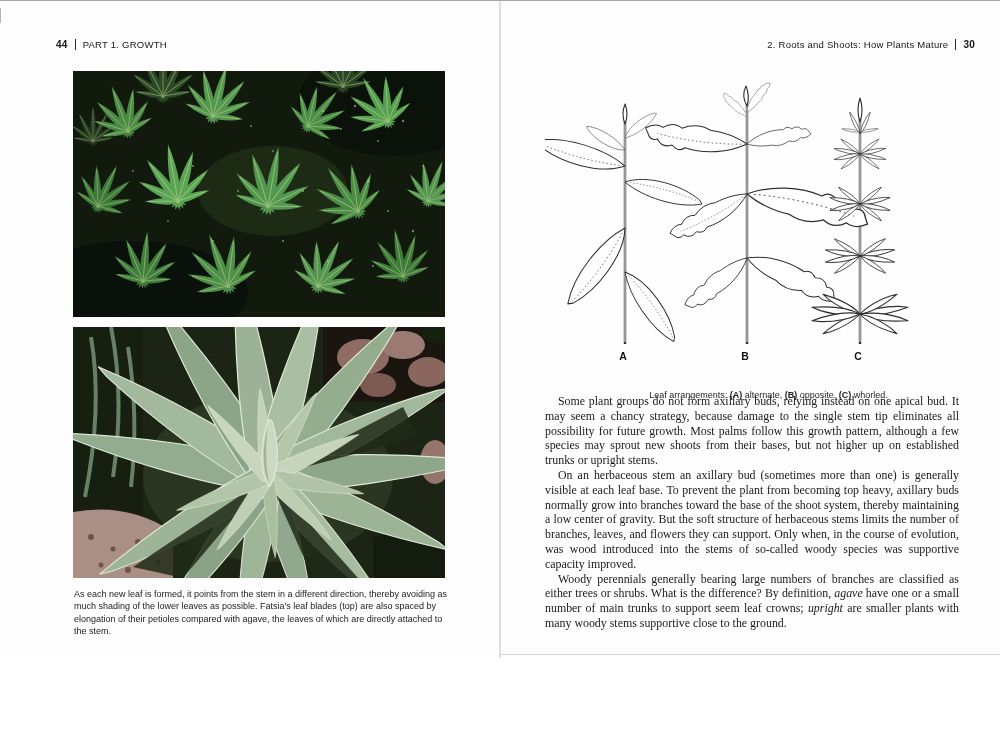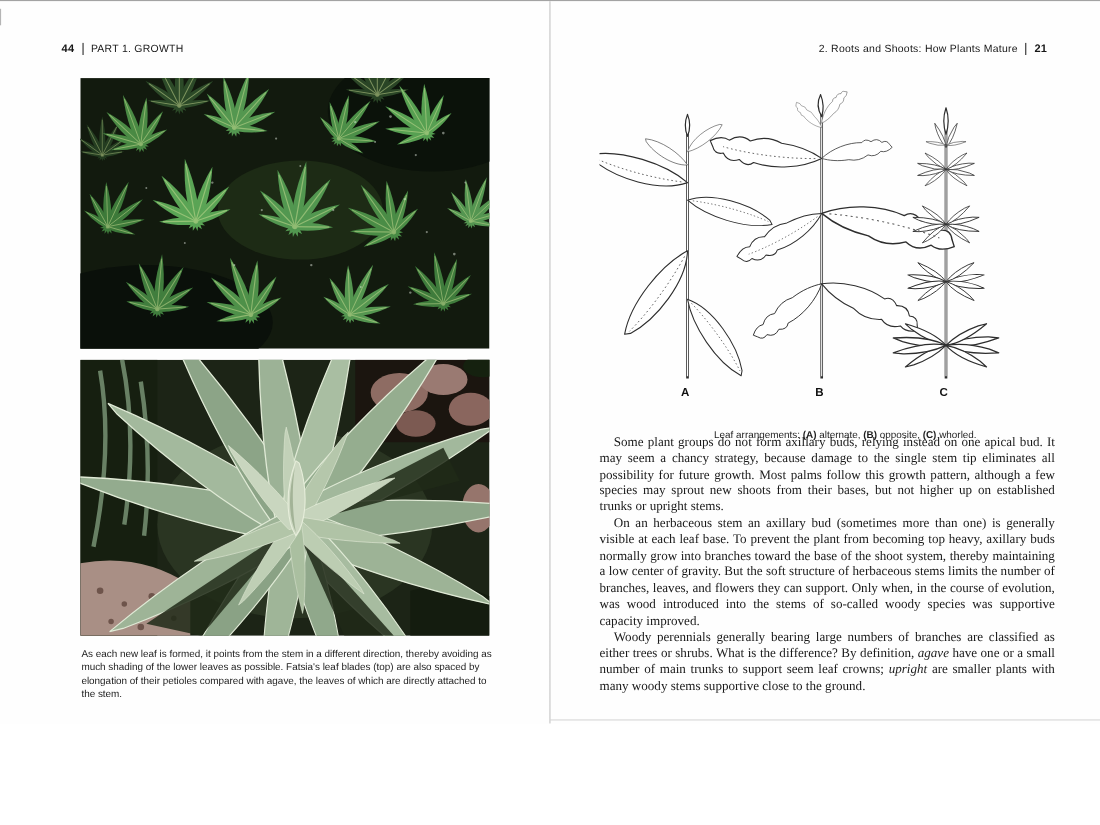--- a/index.html
+++ b/index.html
@@ -11,21 +11,21 @@
   .gutter{position:absolute;top:1px;bottom:0;left:499px;width:2px;
           background:linear-gradient(to right,#ffffff,#c3c3c3 45%,#ffffff);}
   .page{position:absolute;top:0;height:750px;width:500px;}
   .page.left{left:0;}
   .page.right{left:500px;}
 
   
   .running{position:absolute;top:39px;font-size:9.5px;letter-spacing:.25px;color:#161616;
            display:flex;align-items:center;white-space:nowrap;}
   .left-run{left:56px;}
-  .right-run{right:48px;}
+  .right-run{right:25px;}
   .pgnum{font-weight:700;font-size:10px;}
   .hdiv{display:inline-block;width:1px;height:11px;background:#2b2b2b;margin:0 7px;}
 
   
   .photo{position:absolute;left:73px;margin:0;padding:0;line-height:0;}
   .photo-top{top:71px;width:372px;height:246px;}
   .photo-bottom{top:327px;width:372px;height:251px;}
   .photo svg{width:100%;height:100%;display:block;}
 
   .photo-caption{position:absolute;left:74px;top:588px;width:382px;margin:0;
@@ -200,21 +200,21 @@
       </svg>
     </figure>
 
     <p class="photo-caption">As each new leaf is formed, it points from the stem in a different direction, thereby avoiding as much shading of the lower leaves as possible. Fatsia's leaf blades (top) are also spaced by elongation of their petioles compared with agave, the leaves of which are directly attached to the stem.</p>
   </section>
 
   <section class="page right">
     <header class="running right-run">
       <span class="runtext">2. Roots and Shoots: How Plants Mature</span>
       <span class="hdiv"></span>
-      <span class="pgnum">21</span>
+      <span class="pgnum">30</span>
     </header>
 
     <div class="figure-wrap">
       <svg viewBox="0 0 415 292">
         <defs>
           <path id="sl" d="M0,0 C24,-17 70,-16 96,-4 L100,0 C72,14 26,12 0,0 Z"></path>
           <path id="slm" d="M6,-1 C40,-6 74,-5 95,-2"></path>
           <path id="wl" d="M0,0 C18,-12 44,-17 64,-13 Q70,-19 78,-12 Q88,-17 94,-8 Q102,-11 105,-3 L108,2 Q98,9 90,5 Q80,13 70,7 Q55,15 40,9 C24,9 10,5 0,0 Z"></path>
           <path id="nl" d="M0,0 Q16,-5 36,-2 L44,0 Q16,6 0,0 Z"></path>
         </defs>

